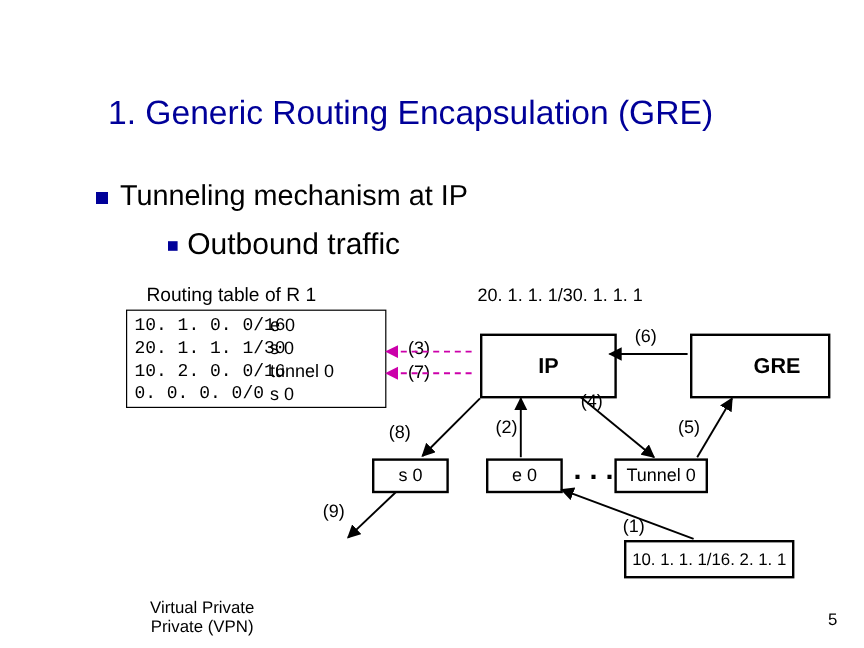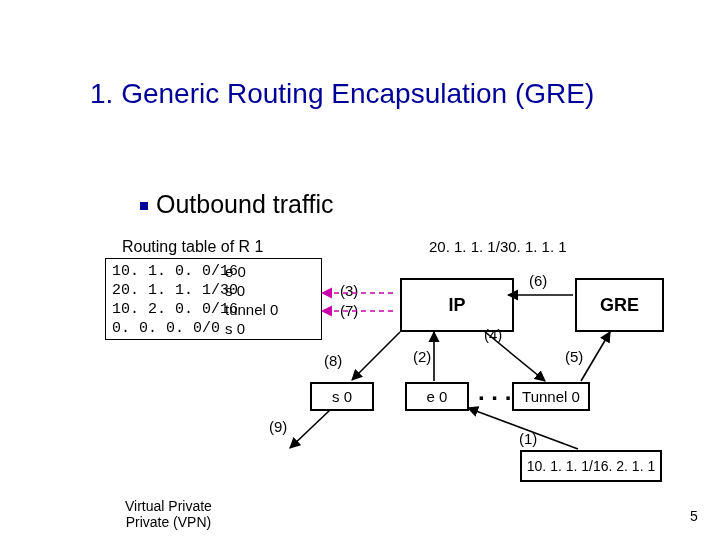--- a/index.html
+++ b/index.html
@@ -10,25 +10,25 @@
   .sq{display:inline-block;width:10px;height:10px;background:#000099;margin-right:10px;vertical-align:middle;}
   .sq-sm{display:inline-block;width:8px;height:8px;background:#000099;margin-right:8px;vertical-align:middle;}
   .bul1{position:absolute;left:80px;top:150px;font-size:24px;}
   .bul2{position:absolute;left:140px;top:190px;font-size:25px;}
   
   .rtitle{position:absolute;left:122px;top:238px;font-size:16px;}
   .rbox{position:absolute;left:105px;top:258px;width:215px;height:80px;border:1px solid #000;}
   .rcol1{position:absolute;left:112px;top:262px;font-size:15px;line-height:19px;white-space:pre;font-family:Liberation Mono, monospace;}
   .rcol2{position:absolute;left:225px;top:262px;font-size:15px;line-height:19px;white-space:pre;}
   
-  .srclabel{position:absolute;left:429px;top:238px;font-size:15px;}
+  .srclabel{position:absolute;left:398px;top:238px;font-size:15px;}
   
   .ipbox{position:absolute;left:400px;top:278px;width:110px;height:50px;border:2px solid #000;display:flex;align-items:center;justify-content:center;font-size:18px;font-weight:bold;}
   
-  .grebox{position:absolute;left:575px;top:278px;width:85px;height:50px;border:2px solid #000;display:flex;align-items:center;justify-content:center;font-size:18px;font-weight:bold;}
+  .grebox{position:absolute;left:575px;top:278px;width:85px;height:50px;border:2px solid #000;display:flex;align-items:center;justify-content:center;font-size:18px;font-weight:bold;padding-left:28px;}
   
   .ifbox{position:absolute;top:382px;width:60px;height:25px;border:2px solid #000;display:flex;align-items:center;justify-content:center;font-size:15px;}
   .ifs0{left:310px;}
   .ife0{left:405px;}
   .dots{position:absolute;left:478px;top:378px;font-size:24px;font-weight:bold;}
   .ift0{left:512px;width:74px;}
   
   .payL{position:absolute;left:108px;top:450px;width:285px;height:28px;border:2px solid #000;display:flex;align-items:center;justify-content:center;font-size:14px;}
   .payR{position:absolute;left:520px;top:450px;width:138px;height:28px;border:2px solid #000;display:flex;align-items:center;justify-content:center;font-size:14px;}
   
@@ -39,20 +39,23 @@
   .footR{position:absolute;left:690px;top:508px;font-size:14px;}
   
   svg.arrows{position:absolute;left:0;top:0;width:720px;height:540px;pointer-events:none;}
 </style>
 </head>
 <body>
 
 <div class="slide">
   <div class="title">1. Generic Routing Encapsulation (GRE)</div>
 
+  <div class="bul1">
+    <span class="sq"></span><span>Tunneling mechanism at IP</span>
+  </div>
   <div class="bul2">
     <span class="sq-sm"></span><span>Outbound traffic</span>
   </div>
 
   <div class="rtitle">Routing table of R 1</div>
   <div class="rbox"></div>
   <div class="rcol1">10. 1. 0. 0/16
 20. 1. 1. 1/30
 10. 2. 0. 0/16
 0. 0. 0. 0/0</div>

